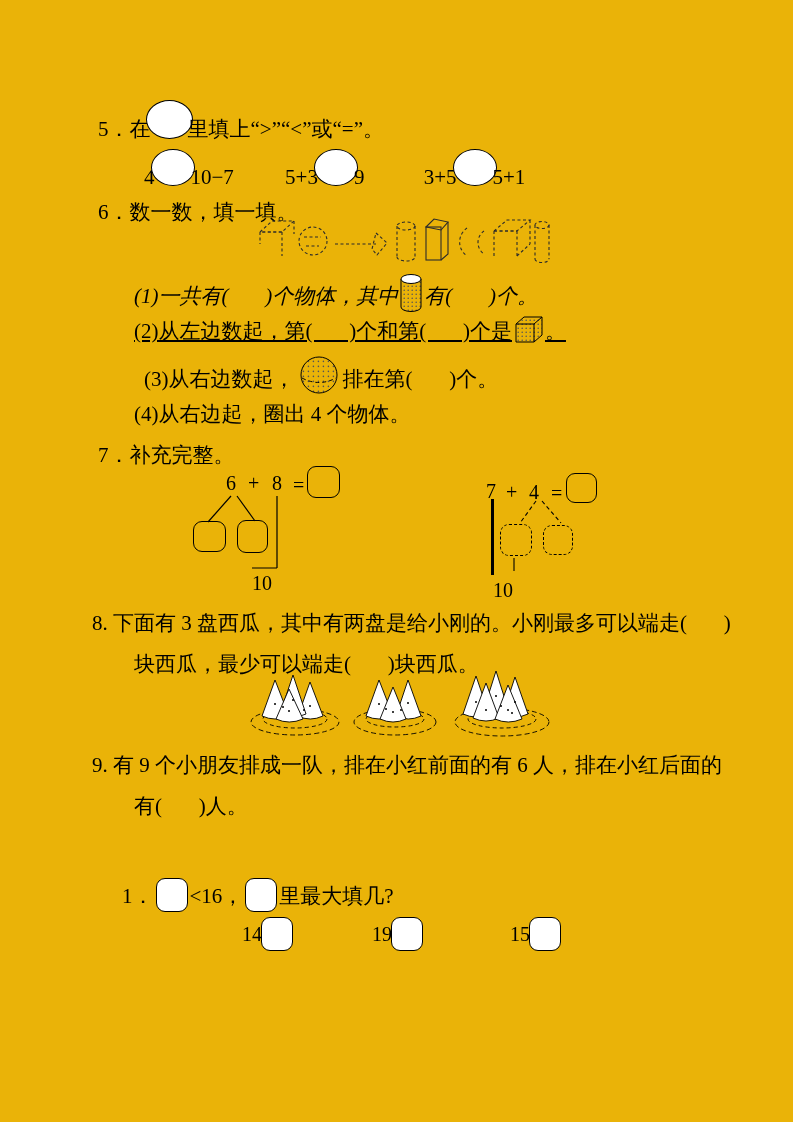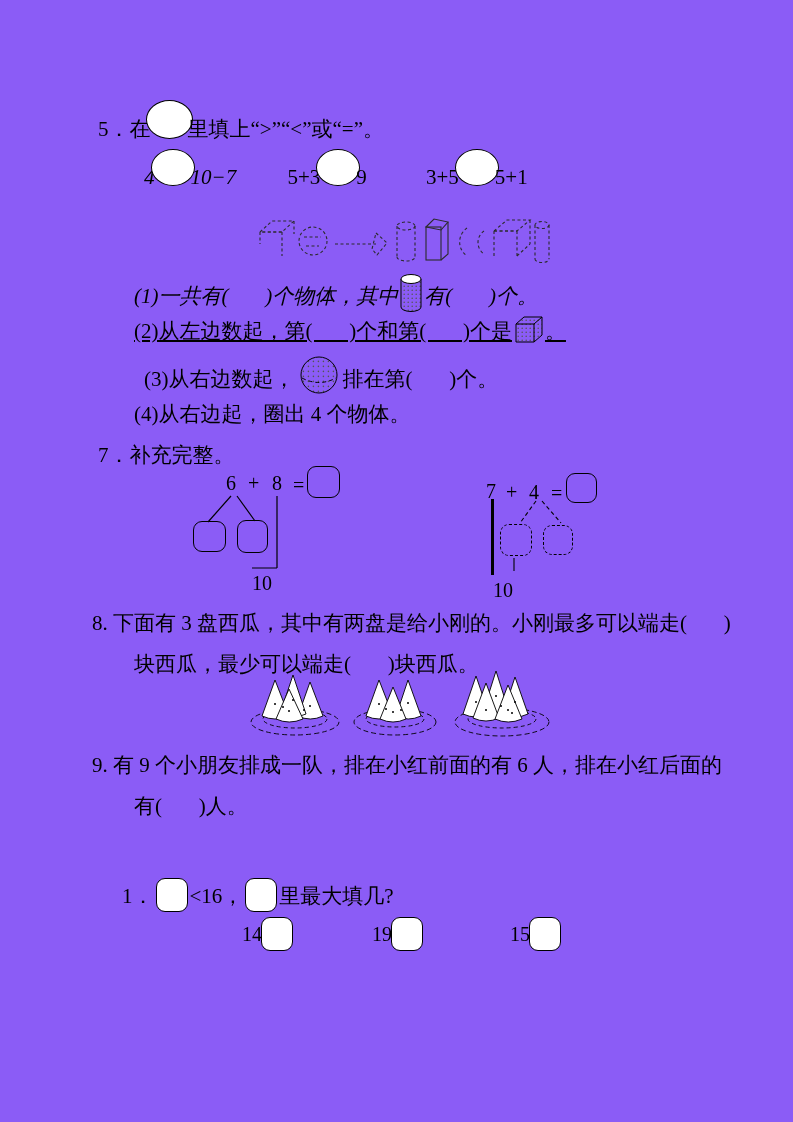--- a/index.html
+++ b/index.html
@@ -1,18 +1,18 @@
 <!DOCTYPE html>
 <html><head>
 <meta charset="utf-8">
 <style>
   * { margin:0; padding:0; box-sizing:border-box; }
   html,body { background:#fff; }
   .page {
-    position:relative; width:793px; height:1122px; background:#8b5cf6;
+    position:relative; width:793px; height:1122px; background:#eab308;
     font-family:"Liberation Serif","DejaVu Serif",serif; color:#000;
     overflow:hidden;
   }
   .line { position:absolute; white-space:nowrap; font-size:21px; line-height:1.45; }
   .small { font-size:20px; }
 
   
   .blank-circle {
     display:inline-block; width:44px; height:37px;
     border:1.3px solid #000; border-radius:50%;
@@ -31,39 +31,42 @@
 
   
   .bond { position:absolute; }
   .bond .dnum { position:absolute; font-size:20px; line-height:1; }
   .bond .bbox { position:absolute; border:1.3px solid #000; border-radius:9px; background:transparent; }
   .bond .bbox.dashed { border-style:dashed; border-width:1px; }
   .bond svg { position:absolute; left:0; top:0; }
   .boldline { position:absolute; width:3px; background:#000; }
 
   .icon { display:inline-block; }
-  .q5item1 { margin-right:46px;font-style:italic; }
+  .q5item1 { margin-right:46px; }
   .q5item2 { margin-right:54px; }
   .optitem1 { margin-right:74px;margin-top:16px; }
   .optitem2 { margin-right:82px; }
 </style>
 </head>
 <body>
 
 <div class="page">
 
   <div class="line" style="left:98px; top:100px;">
     <span>5．</span><span>在</span><span class="blank-circle sample"></span><span>里填上“&gt;”“&lt;”或“=”。</span>
   </div>
   <div class="line" style="left:144px; top:149px;">
     <span class="q5item1"><span>4</span><span class="blank-circle"></span><span>10−7</span></span>
     <span class="q5item2"><span>5+3</span><span class="blank-circle"></span><span>9</span></span>
     <span><span>3+5</span><span class="blank-circle"></span><span>5+1</span></span>
   </div>
 
+  <div class="line" style="left:98px; top:197px;">
+    <span>6．</span><span>数一数，填一填。</span>
+  </div>
 
   <svg class="line" style="left:253px; top:214px;" width="300" height="58" viewBox="0 0 300 58" fill="none" stroke="#2b2b2b" stroke-width="1.1" stroke-dasharray="3 2.5">
 
     <path d="M7,18 L19,7 L41,7 L29,18 Z"></path>
     <path d="M29,18 L29,42 M29,18 L7,18 M7,18 L7,30 M41,7 L41,20"></path>
 
     <circle cx="60" cy="27" r="14"></circle>
     <line x1="51" y1="23" x2="68" y2="23"></line>
     <line x1="53" y1="32" x2="66" y2="32"></line>
 

